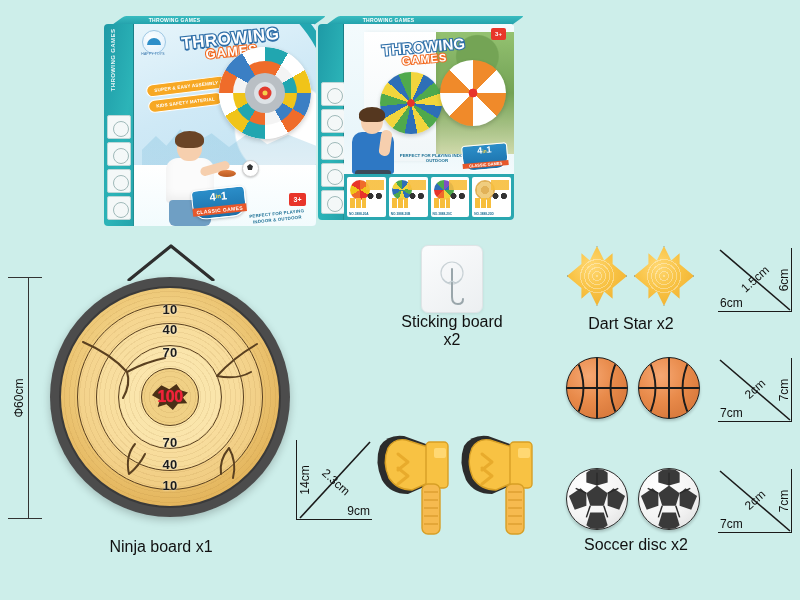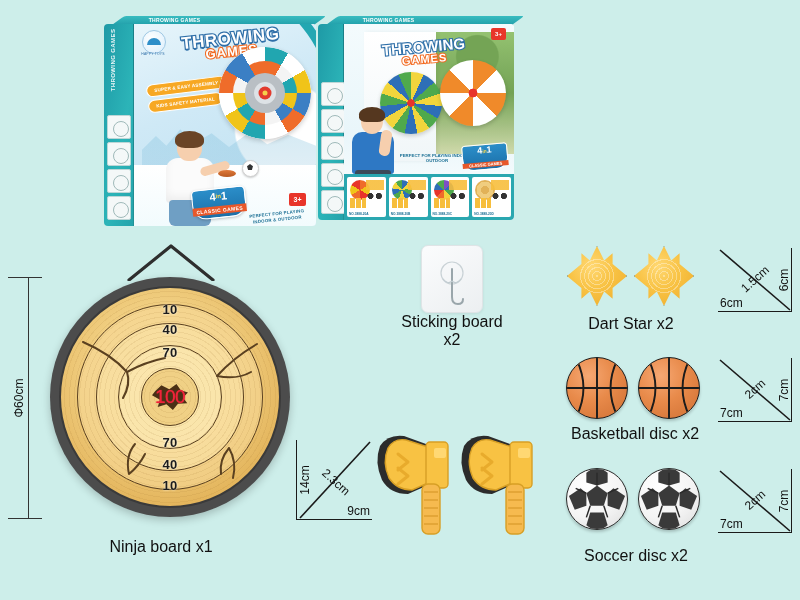--- a/index.html
+++ b/index.html
@@ -621,22 +621,22 @@
     background: #4a3016;
     clip-path: polygon(8% 30%, 26% 8%, 48% 22%, 68% 4%, 80% 26%, 100% 34%,
                        86% 52%, 98% 72%, 72% 74%, 58% 96%, 40% 76%, 16% 86%,
                        22% 60%, 0 44%);
   }
   .db-100 {
     position: absolute;
     left: 50%; top: 50%;
     transform: translate(-50%,-50%);
     color: #f0233a;
-    font-size: 19px;
-    font-weight: normal;
+    font-size: 16px;
+    font-weight: bold;
     letter-spacing: -.5px;
     z-index: 4;
     text-shadow: 0 0 1px #f0233a;
   }
   .db-score {
     position: absolute;
     left: 50%;
     transform: translateX(-50%);
     color: #1b1b1b;
     font-size: 13px;
@@ -1029,21 +1029,20 @@
   <div class="dimbox" style="left:718px; top:358px; width:74px; height:64px;">
     <div class="hbar" style="width:74px;"></div>
     <div class="vbar"></div>
     <svg class="diag" width="74" height="64" viewBox="0 0 74 64">
       <line x1="2" y1="2" x2="72" y2="62" stroke="#1a1a1a" stroke-width="1.6"></line>
     </svg>
     <div class="lab lab-h">7cm</div>
     <div class="lab lab-v">7cm</div>
     <div class="lab lab-d">2cm</div>
   </div>
-  <div class="caption" style="left:540px; top:425px; width:190px;">Basketball disc x2</div>
 
   <div class="disc-ball sball" style="left:566px; top:468px; width:62px; height:62px;">
     <svg viewBox="0 0 62 62" style="position:absolute;inset:0;width:100%;height:100%">
       <polygon points="31,17 42,25 38,38 24,38 20,25" fill="#3a3a3a"></polygon>
       <polygon points="31,-4 42,4 42,14 31,17 20,14 20,4" fill="#3a3a3a"></polygon>
       <polygon points="2,28 14,20 20,25 20,38 8,42" fill="#3a3a3a"></polygon>
       <polygon points="60,28 48,20 42,25 42,38 54,42" fill="#3a3a3a"></polygon>
       <polygon points="31,66 42,58 38,45 24,45 20,58" fill="#3a3a3a"></polygon>
       <g fill="none" stroke="#2a2a2a" stroke-width="1.5">
         <line x1="31" y1="17" x2="31" y2="4"></line>
@@ -1073,21 +1072,21 @@
   <div class="dimbox" style="left:718px; top:469px; width:74px; height:64px;">
     <div class="hbar" style="width:74px;"></div>
     <div class="vbar"></div>
     <svg class="diag" width="74" height="64" viewBox="0 0 74 64">
       <line x1="2" y1="2" x2="72" y2="62" stroke="#1a1a1a" stroke-width="1.6"></line>
     </svg>
     <div class="lab lab-h">7cm</div>
     <div class="lab lab-v">7cm</div>
     <div class="lab lab-d">2cm</div>
   </div>
-  <div class="caption" style="left:556px; top:536px; width:160px;margin-top:11px;">Soccer disc x2</div>
+  <div class="caption" style="left:556px; top:536px; width:160px;">Soccer disc x2</div>
 
   <div class="dimbox dimbox-left" style="left:296px; top:440px; width:76px; height:80px;">
     <div class="hbar" style="width:76px;"></div>
     <div class="vbar"></div>
     <svg class="diag" width="76" height="80" viewBox="0 0 76 80">
       <line x1="74" y1="2" x2="4" y2="78" stroke="#1a1a1a" stroke-width="1.6"></line>
     </svg>
     <div class="lab lab-h">9cm</div>
     <div class="lab lab-v">14cm</div>
     <div class="lab lab-d">2.3cm</div>

